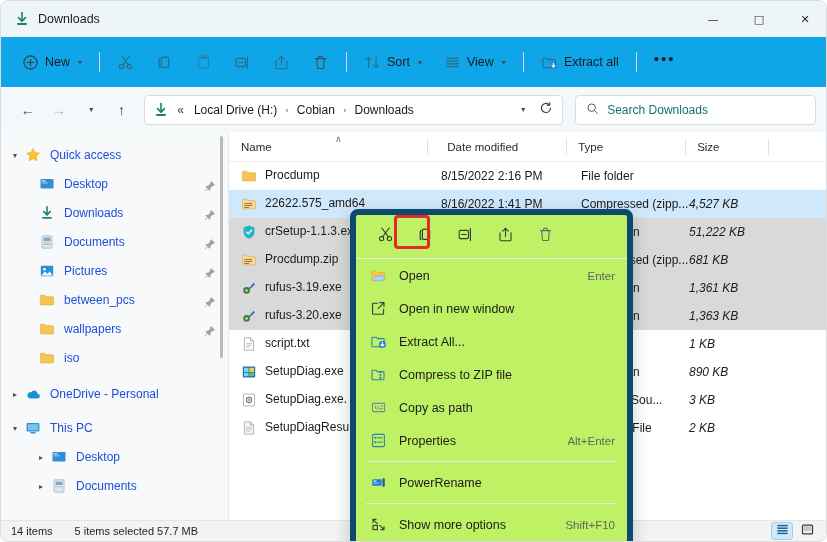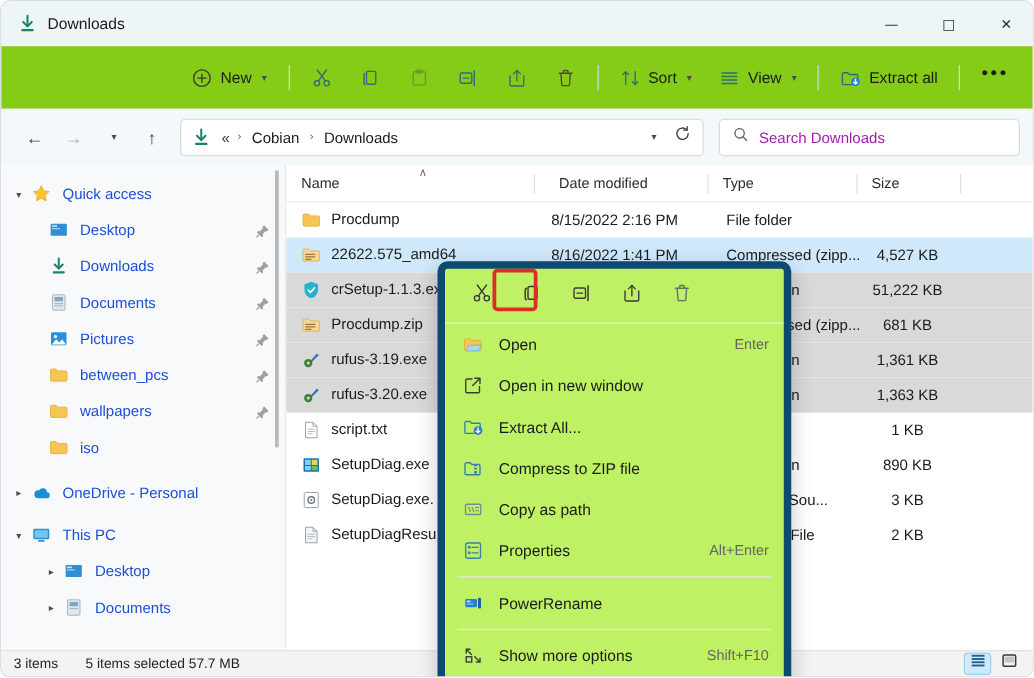--- a/index.html
+++ b/index.html
@@ -33,25 +33,24 @@
     width: 46px; height: 36px;
     display: flex; align-items: center; justify-content: center;
     color: #2b2b2b;
   }
   .wglyph { font-size: 11px; line-height: 1; font-family: "DejaVu Sans", sans-serif; }
 
   
   #commandbar {
     position: absolute; top: 36px; left: 0;
     width: 827px; height: 50px;
-    background: #84cc16;
+    background: #0ea5e9;
     display: flex; align-items: center;
     padding: 0 10px;
     gap: 0px;
-    justify-content: flex-end;
   }
   .cmd {
     height: 32px;
     display: flex; align-items: center; gap: 6px;
     padding: 0 9px; margin: 0 2px;
     border-radius: 4px;
     font-size: 12.5px; color: #1b1b1b;
     white-space: nowrap;
   }
   .cmd.disabled { opacity: .38; }
@@ -83,21 +82,21 @@
   #crumbs { display: flex; align-items: center; gap: 2px; flex: 1; overflow: hidden; }
   .crumb { font-size: 12px; color: #1b1b1b; padding: 3px 5px; border-radius: 3px; white-space: nowrap; }
   .crumb-sep { font-size: 9px; color: #5a5a5a; padding: 0 1px; font-family:"DejaVu Sans",sans-serif;}
   .crumb-ovf { font-size: 12px; color: #3a3a3a; padding: 0 3px; }
   .addr-btn { width: 24px; height: 24px; display:flex; align-items:center; justify-content:center; color:#404040; border-radius:3px;}
   #searchbox {
     width: 246px; height: 30px; margin-left: 10px;
     background: #ffffff; border: 1px solid #dadde0; border-radius: 4px;
     display: flex; align-items: center; gap: 8px; padding: 0 10px;
   }
-  #search-ph { font-size: 12px; color: #a21caf; }
+  #search-ph { font-size: 12px; color: #0f766e; }
 
   
   #body { position: absolute; top: 131px; left: 0; width: 827px; height: 390px; display: flex; background:#fff;}
   #sidebar {
     width: 227px; height: 390px; background: #f8f9fa;
     position: relative; overflow: hidden;
     padding-top: 8px;
   }
   .nav-item {
     height: 28px; display: flex; align-items: center;
@@ -137,21 +136,21 @@
   .c-tail { width: 60px; }
   #sortmark { position: absolute; left: 106px; top: 2px; font-size: 9px; color: #6b6b6b; font-family:"DejaVu Sans",sans-serif;}
 
   .row { height: 28px; display: flex; align-items: center; position: relative; }
   .row.selected { background: #cfe8fb; }
   .row.multi { background: #d9d9d9; }
   .cell { font-size: 12px; color: #1b1b1b; white-space: nowrap; overflow: hidden; }
   .cell-name { width: 200px; display: flex; align-items: flex-start; padding-left: 12px; gap: 8px; }
   .cell-date { width: 140px; padding-left: 12px; }
   .cell-type { width: 120px; padding-left: 12px; }
-  .cell-size { width: 84px; padding-right: 10px; text-align: center; }
+  .cell-size { width: 84px; padding-right: 10px; text-align: left; font-style: italic; }
   .fico { width: 16px; min-width: 16px; height: 16px; display: block; }
 
   
   #statusbar {
     position: absolute; bottom: 0; left: 0; width: 827px; height: 21px;
     background: #f3f3f3; border-top: 1px solid #e4e4e4;
     display: flex; align-items: center; padding: 0 10px;
   }
   .st { font-size: 11px; color: #1f1f1f; }
   #st-sel { margin-left: 22px; }
@@ -358,20 +357,21 @@
     <div id="addressbar">
       <span style="margin-right:5px;">
         <svg class="dl-icon" viewBox="0 0 16 16">
           <path d="M8 1.5v8.2" stroke="#1a7f6b" stroke-width="1.6" fill="none" stroke-linecap="round"></path>
           <path d="M4.6 6.6L8 10.1l3.4-3.5" stroke="#1a7f6b" stroke-width="1.6" fill="none" stroke-linecap="round" stroke-linejoin="round"></path>
           <rect x="3" y="12.1" width="10" height="1.8" rx="0.8" fill="#1a7f6b"></rect>
         </svg>
       </span>
       <div id="crumbs">
         <span class="crumb-ovf">«</span>
+        <span class="crumb">Local Drive (H:)</span>
         <span class="crumb-sep">›</span>
         <span class="crumb">Cobian</span>
         <span class="crumb-sep">›</span>
         <span class="crumb">Downloads</span>
       </div>
       <div class="addr-btn">
         <span class="chev">▾</span>
       </div>
       <div class="addr-btn">
         <span>
@@ -902,21 +902,21 @@
           </svg>
       </span>
       <span class="ctx-label">Show more options</span>
       <span class="ctx-accel">Shift+F10</span>
     </div>
   </div>
 
   <div id="copy-highlight"></div>
 
   <div id="statusbar">
-    <span class="st">3 items</span>
+    <span class="st">14 items</span>
     <span class="st" id="st-sel">5 items selected  57.7 MB</span>
     <div id="view-toggles">
       <div class="vt active">
         <span>
           <svg width="13" height="13" viewBox="0 0 14 14">
               <rect x="1.5" y="2" width="11" height="1.6" fill="#1f5f8a"></rect>
               <rect x="1.5" y="4.8" width="11" height="1.6" fill="#1f5f8a"></rect>
               <rect x="1.5" y="7.6" width="11" height="1.6" fill="#1f5f8a"></rect>
               <rect x="1.5" y="10.4" width="11" height="1.6" fill="#1f5f8a"></rect>
             </svg>

